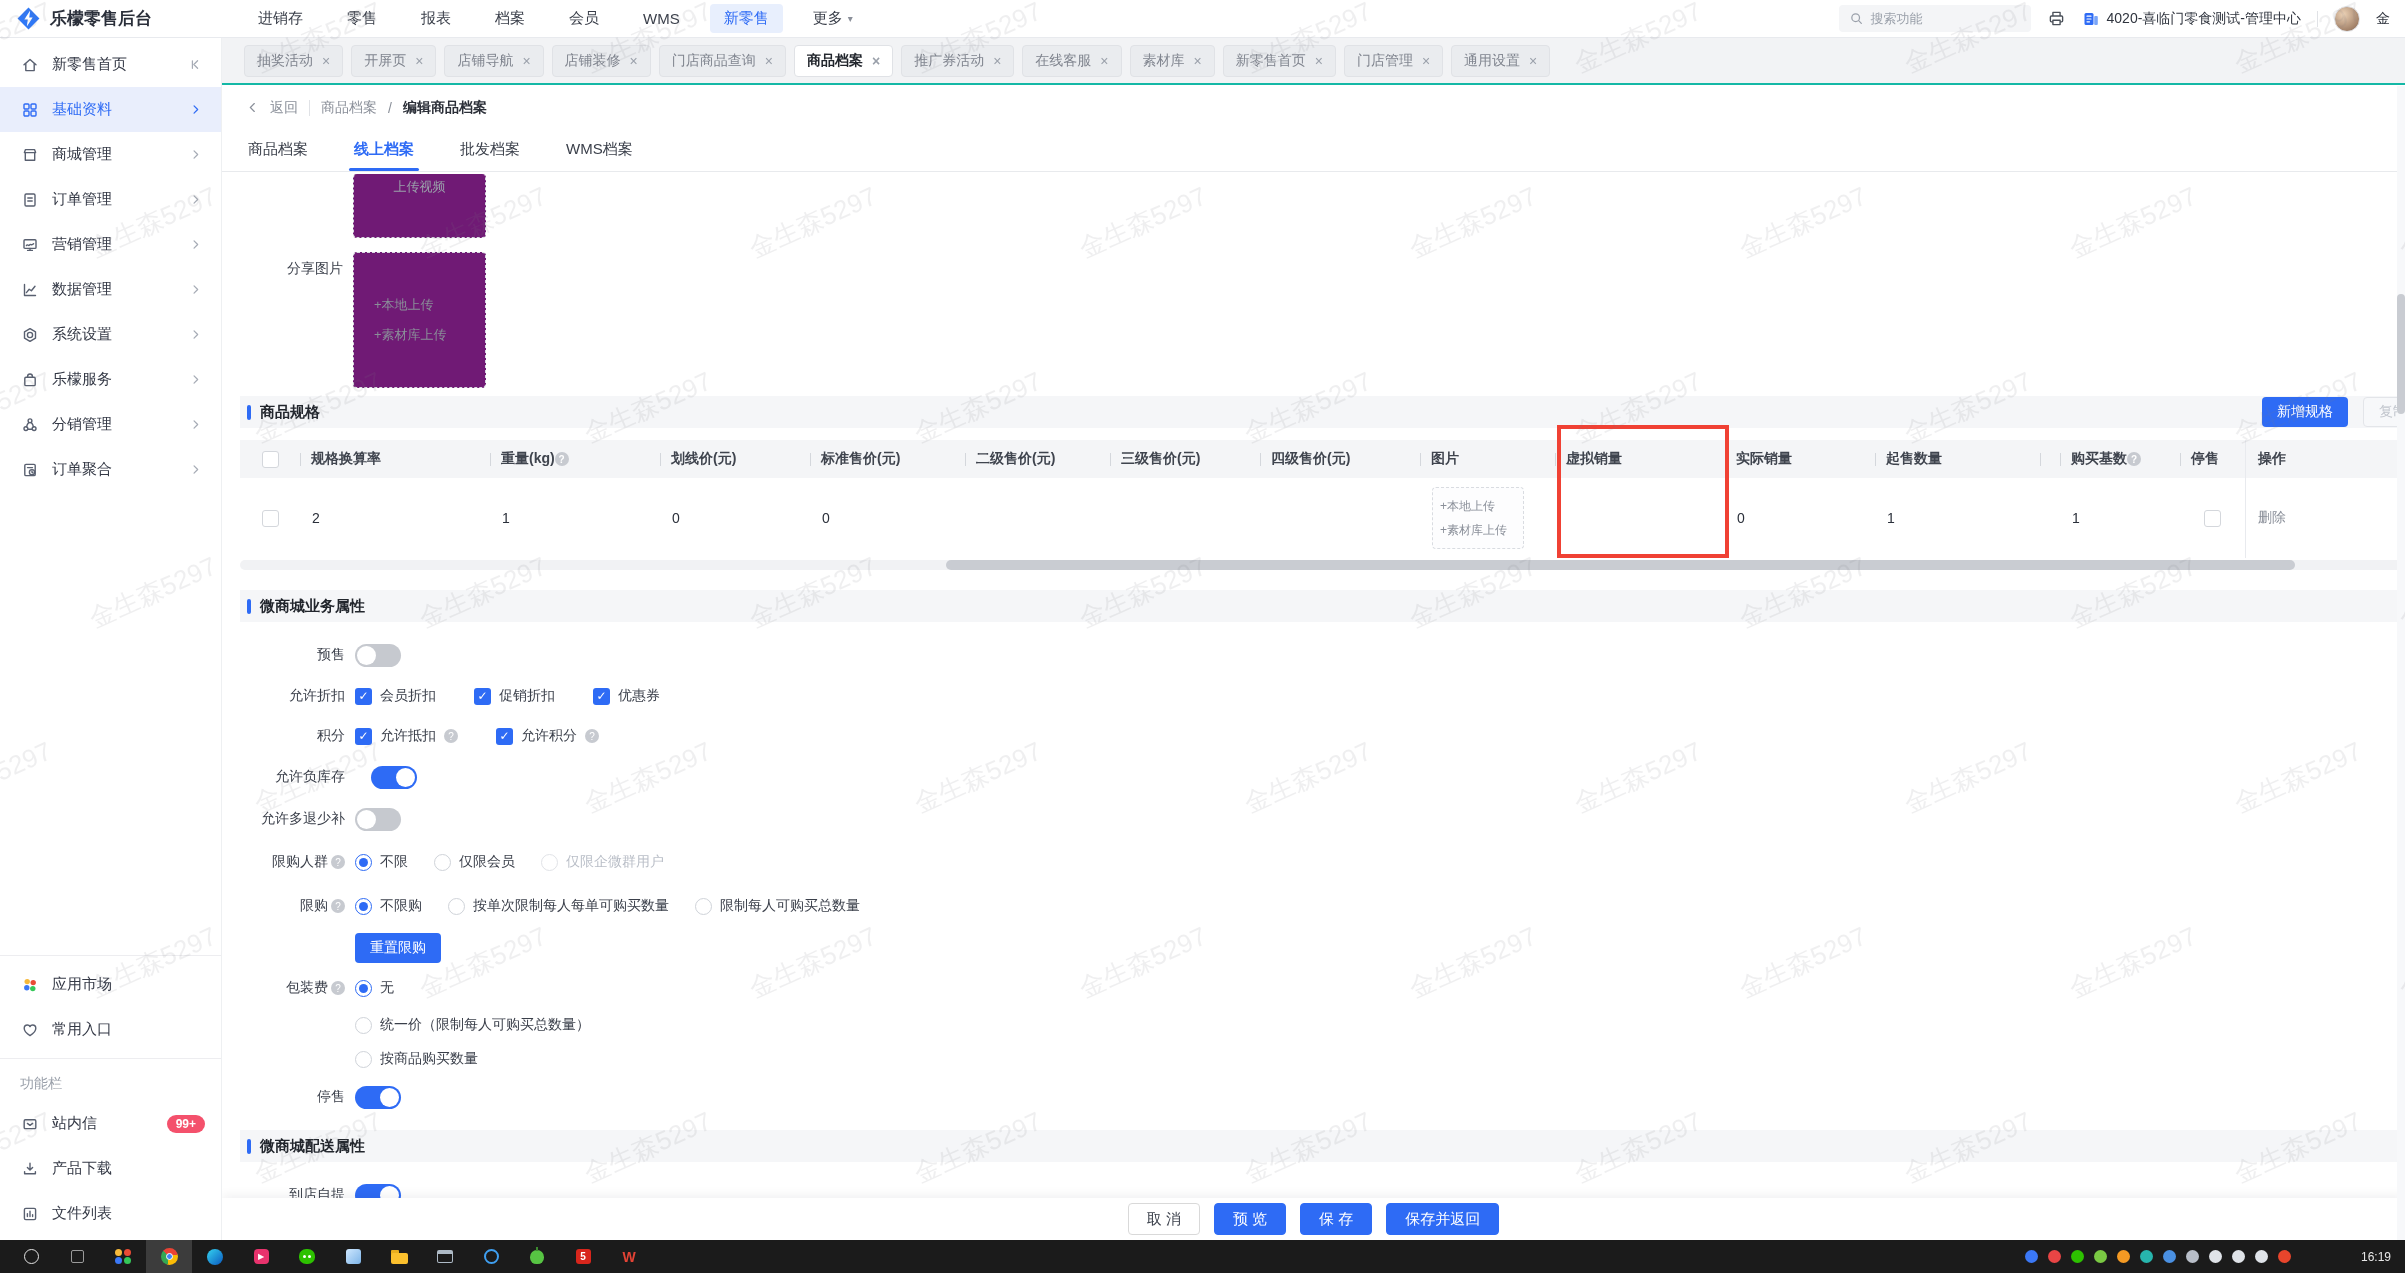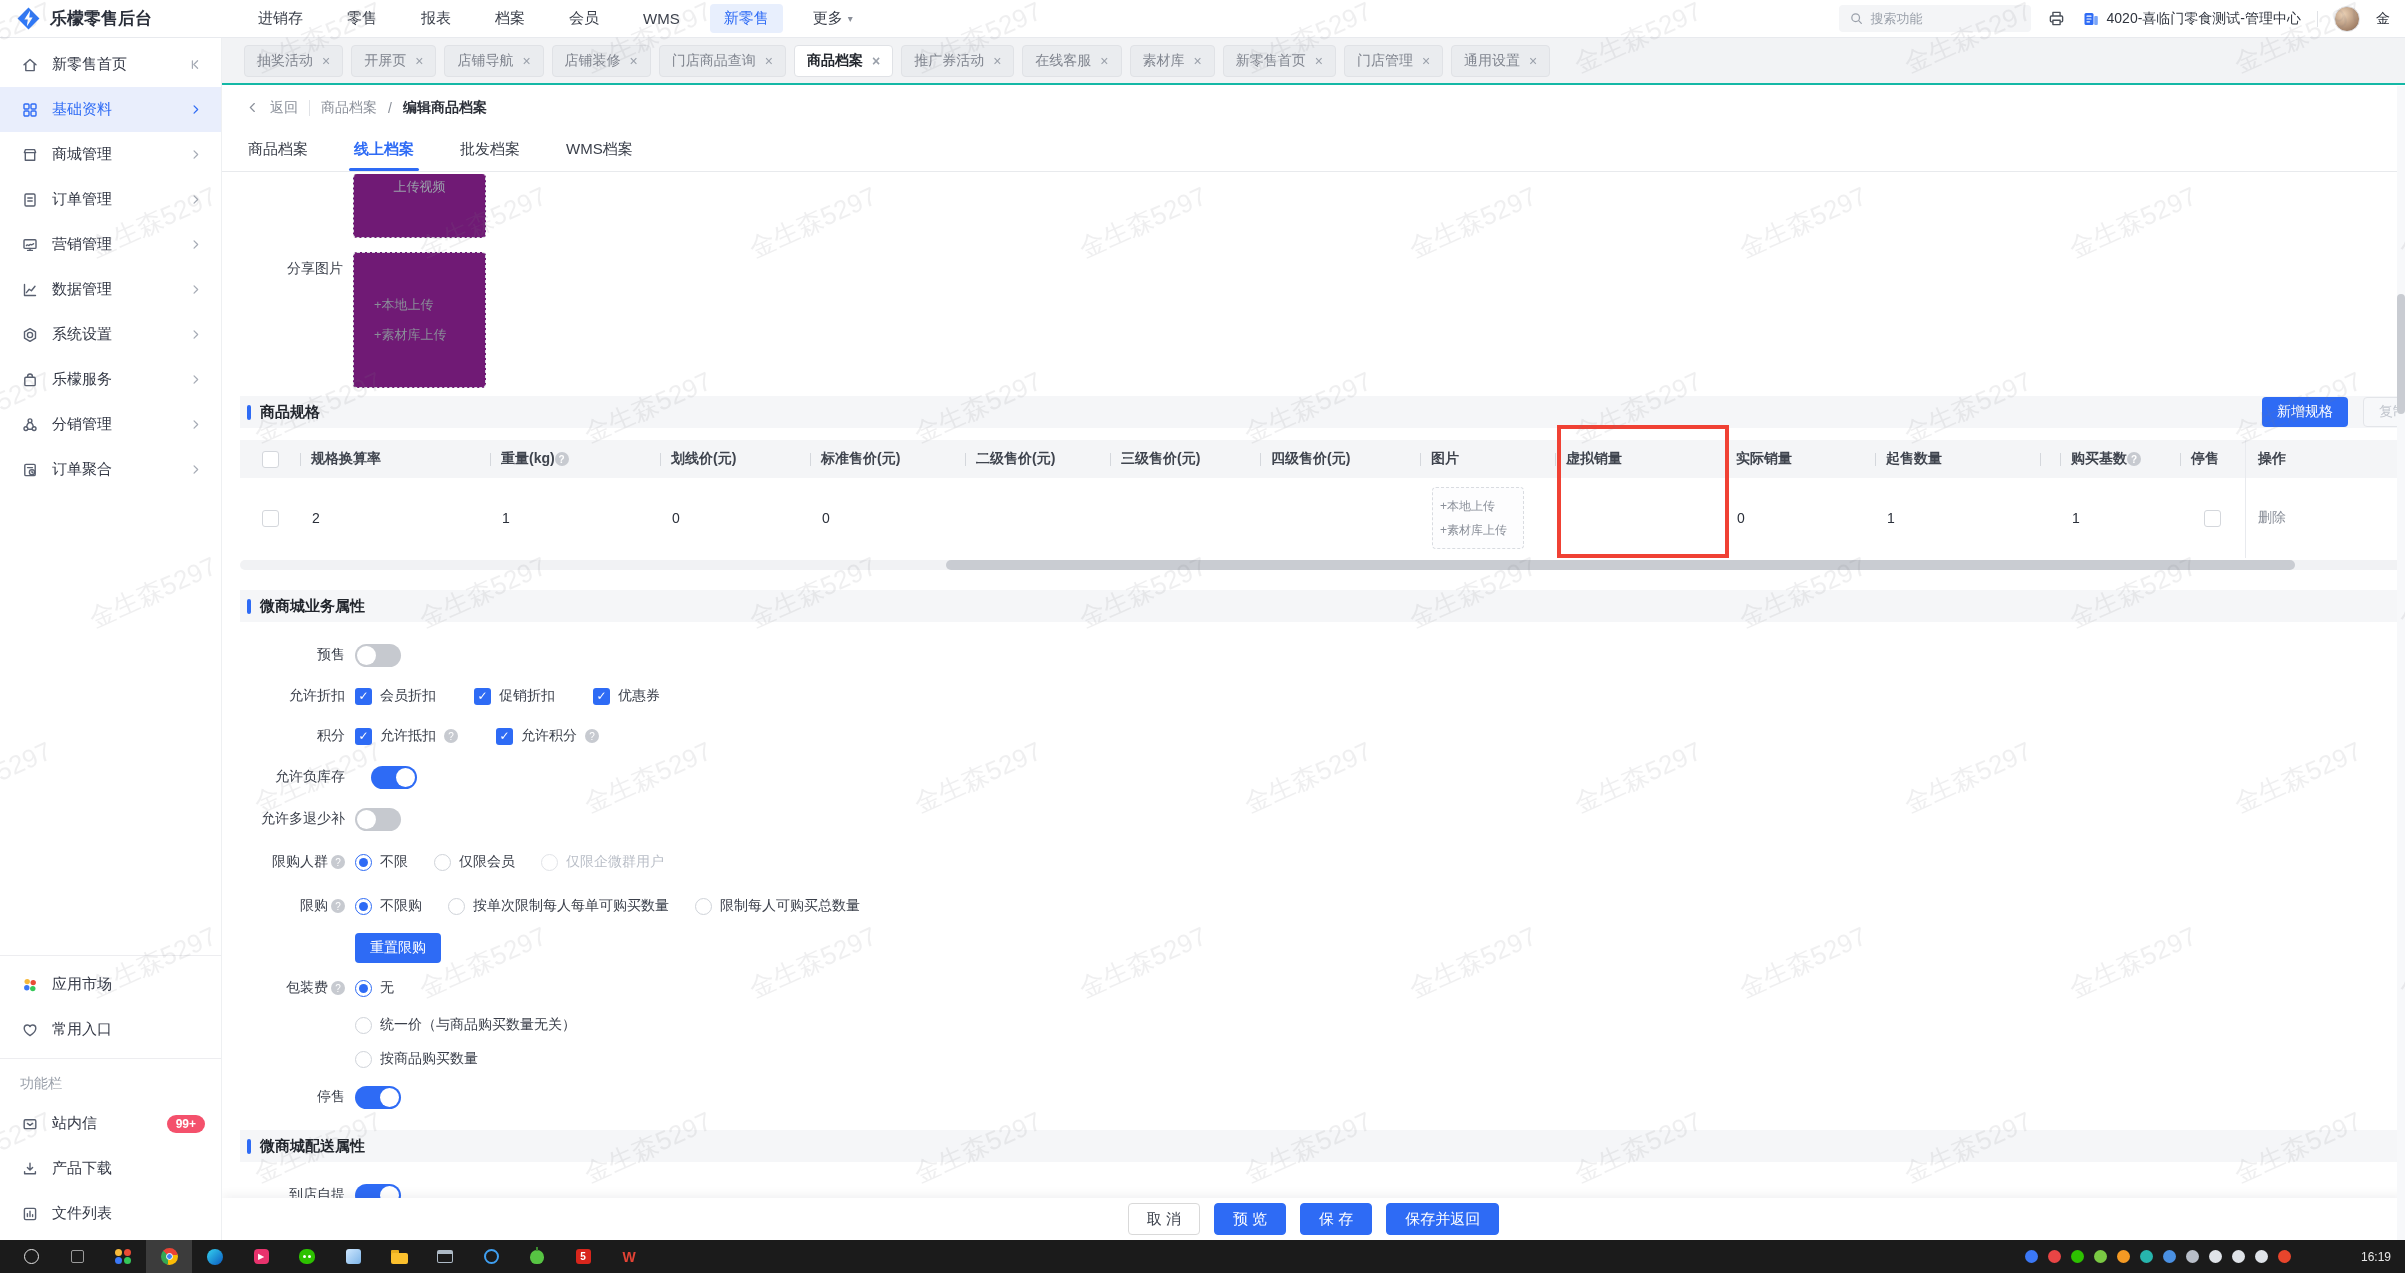--- a/index.html
+++ b/index.html
@@ -757,21 +757,21 @@
                 <div class="vstack">
                   <div class="vline first">
                     <label class="rad">
                       <span class="rd sel"></span>
                       <span>无</span>
                     </label>
                   </div>
                   <div class="vline">
                     <label class="rad">
                       <span class="rd"></span>
-                      <span>统一价（与商品购买数量无关）</span>
+                      <span>统一价（限制每人可购买总数量）</span>
                     </label>
                   </div>
                   <div class="vline">
                     <label class="rad">
                       <span class="rd"></span>
                       <span>按商品购买数量</span>
                     </label>
                   </div>
                 </div>
               </div>

